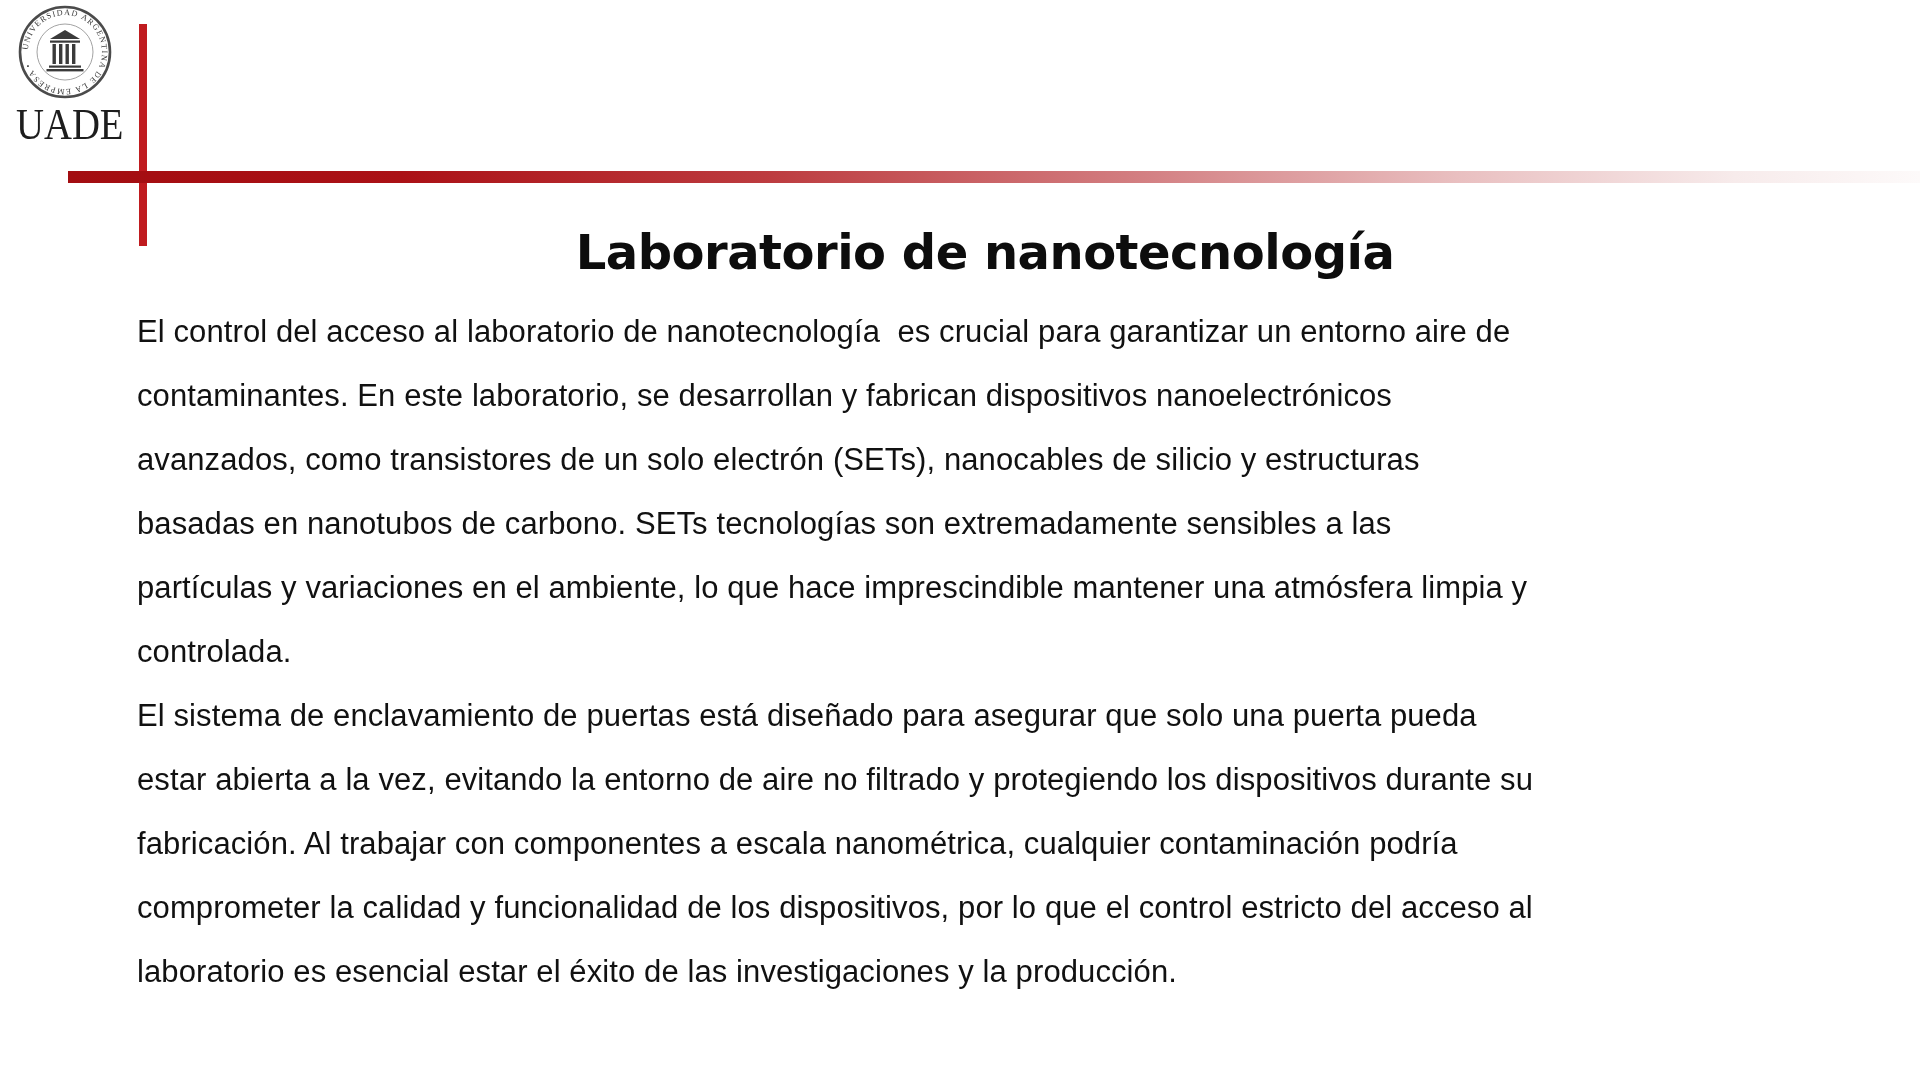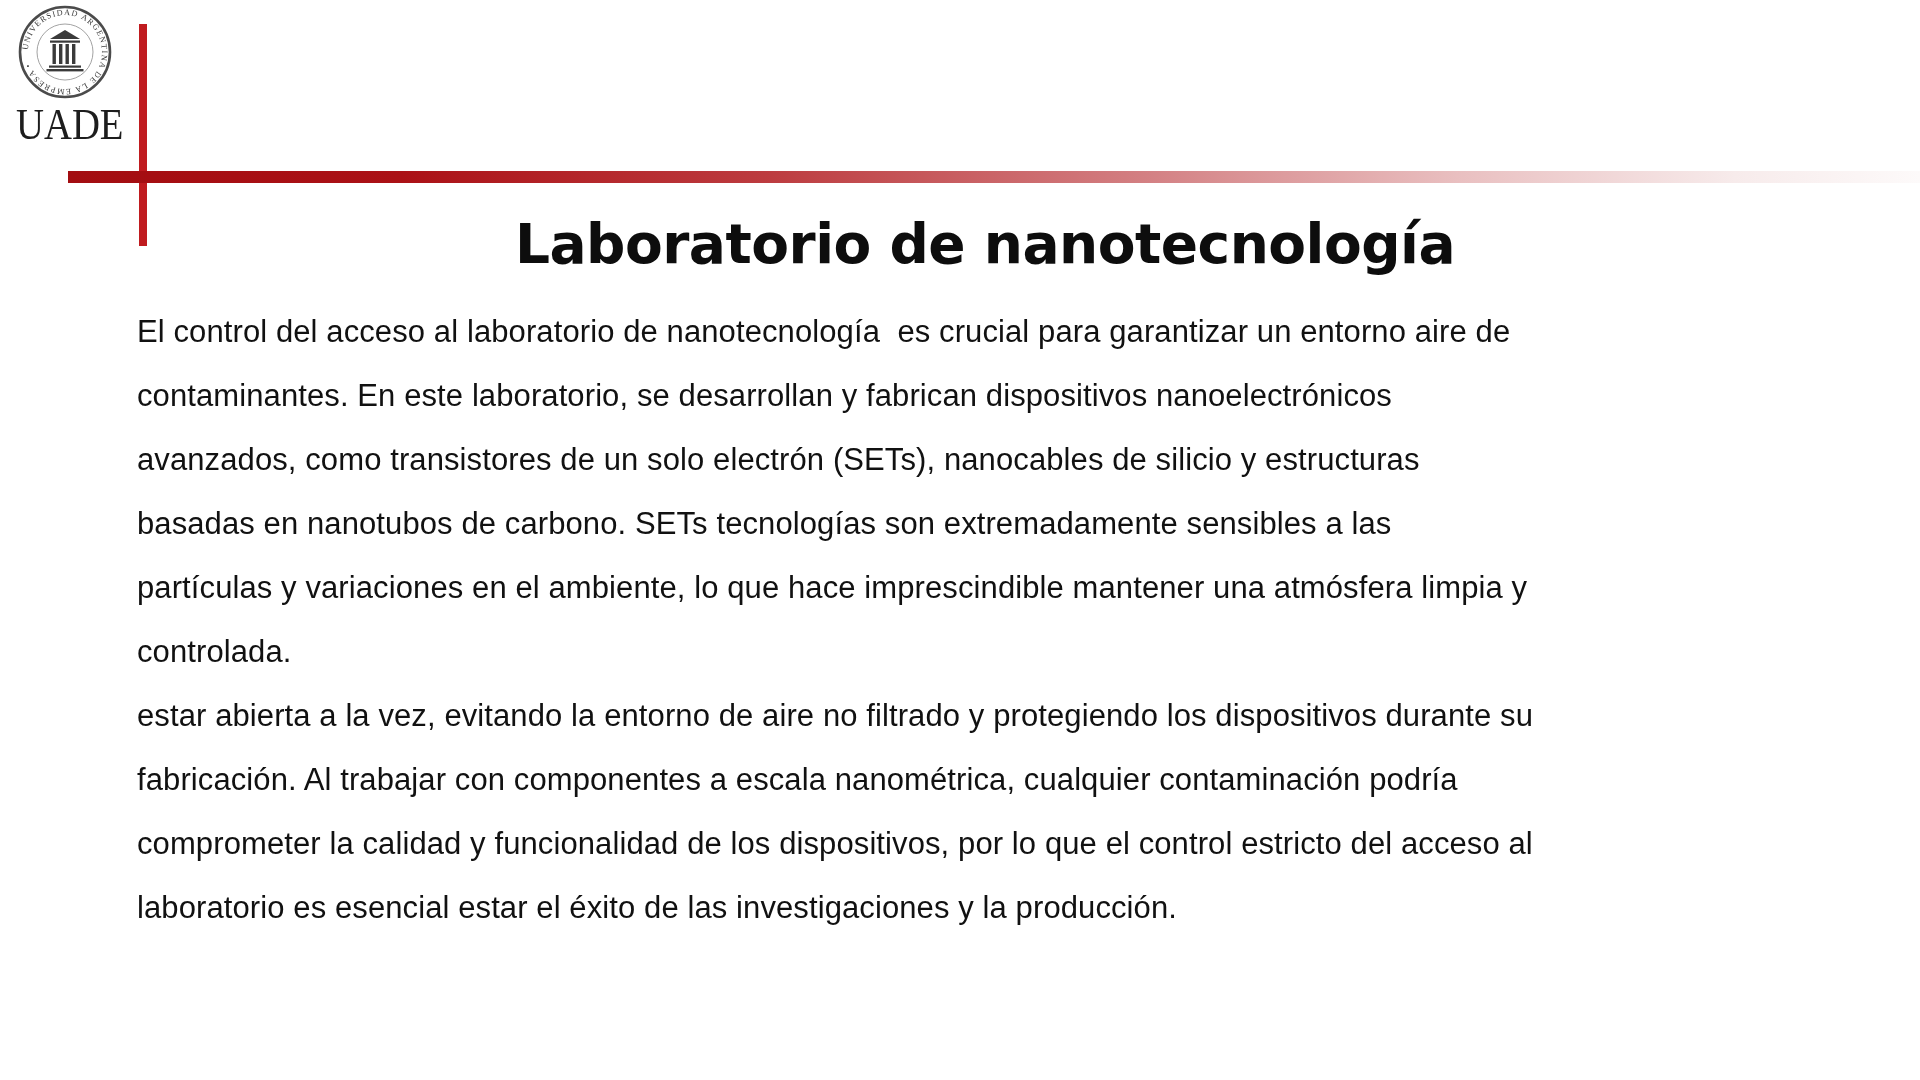--- a/index.html
+++ b/index.html
@@ -64,25 +64,26 @@
   
   .title-wrap {
     position: absolute;
     left: 110px;
     top: 212px;
     width: 1750px;
     text-align: center;
   }
   .title {
     font-family: "DejaVu Sans", "Liberation Sans", sans-serif;
-    font-size: 55px;
+    font-size: 48px;
     line-height: 64px;
     font-weight: 800;
     color: #0d0d0d;
     letter-spacing: -0.5px;
+    margin-top: 8px;
   }
 
   
   .body-text {
     position: absolute;
     left: 137px;
     top: 300px;
     width: 1760px;
     color: var(--text-color, #111111);
     font-size: 31px;
@@ -131,20 +132,21 @@
   <div class="body-text">
     <div>
       <div class="body-line">El control del acceso al laboratorio de nanotecnología  es crucial para garantizar un entorno aire de</div>
       <div class="body-line">contaminantes. En este laboratorio, se desarrollan y fabrican dispositivos nanoelectrónicos</div>
       <div class="body-line">avanzados, como transistores de un solo electrón (SETs), nanocables de silicio y estructuras</div>
       <div class="body-line">basadas en nanotubos de carbono. SETs tecnologías son extremadamente sensibles a las</div>
       <div class="body-line">partículas y variaciones en el ambiente, lo que hace imprescindible mantener una atmósfera limpia y</div>
       <div class="body-line">controlada.</div>
     </div>
     <div>
+      <div class="body-line">El sistema de enclavamiento de puertas está diseñado para asegurar que solo una puerta pueda</div>
       <div class="body-line">estar abierta a la vez, evitando la entorno de aire no filtrado y protegiendo los dispositivos durante su</div>
       <div class="body-line">fabricación. Al trabajar con componentes a escala nanométrica, cualquier contaminación podría</div>
       <div class="body-line">comprometer la calidad y funcionalidad de los dispositivos, por lo que el control estricto del acceso al</div>
       <div class="body-line">laboratorio es esencial estar el éxito de las investigaciones y la producción.</div>
     </div>
   </div>
 
 </div>
 
 </body></html>

